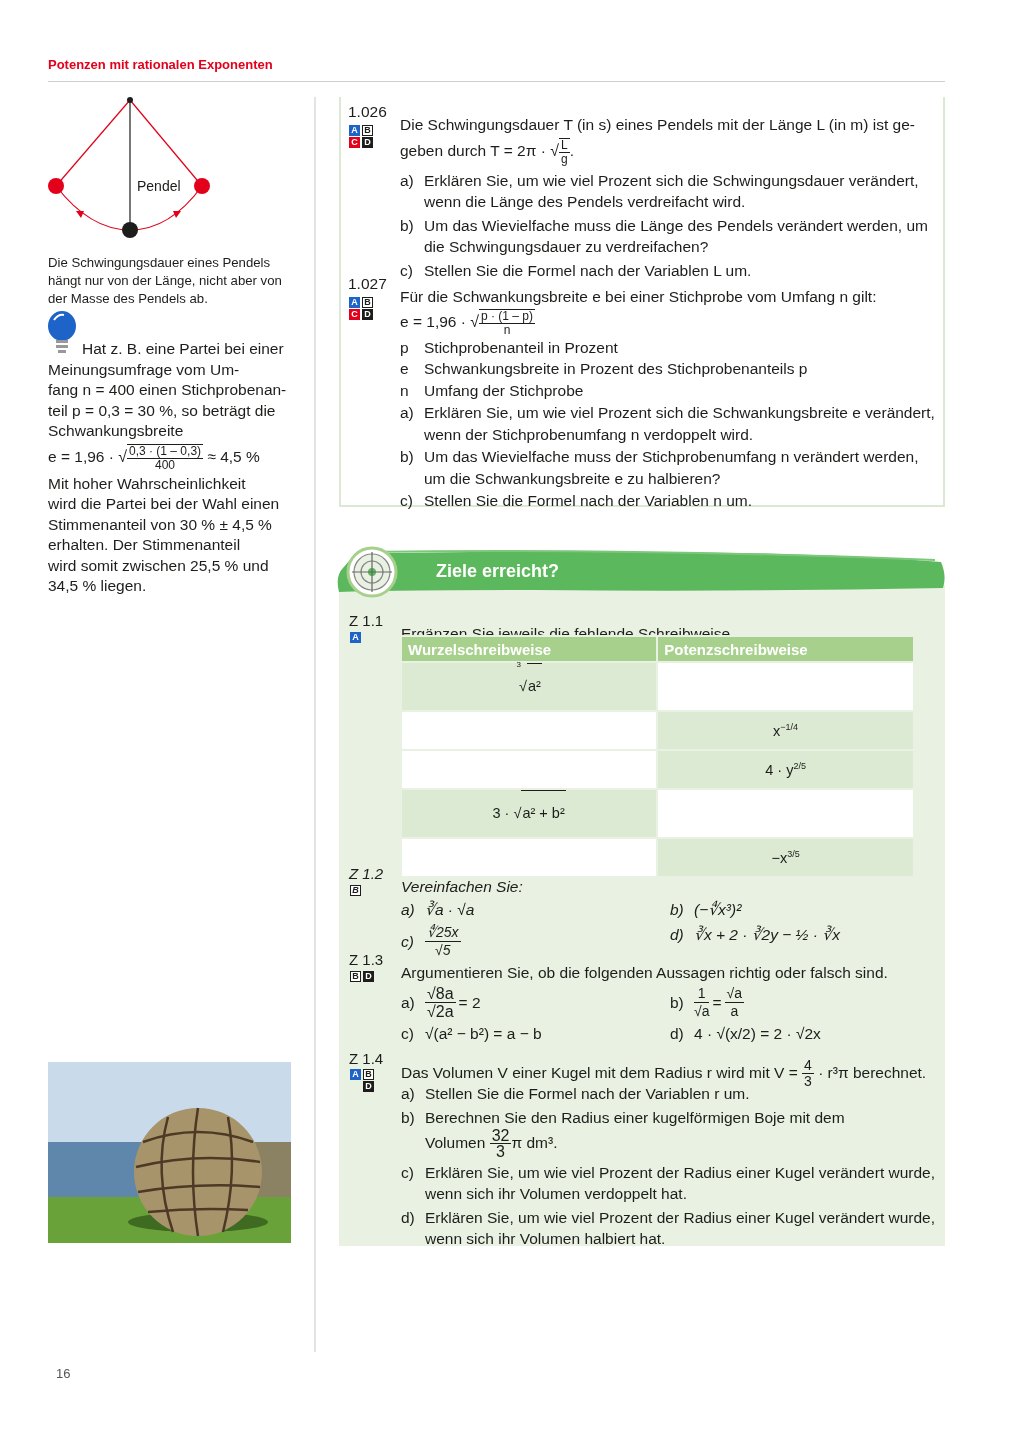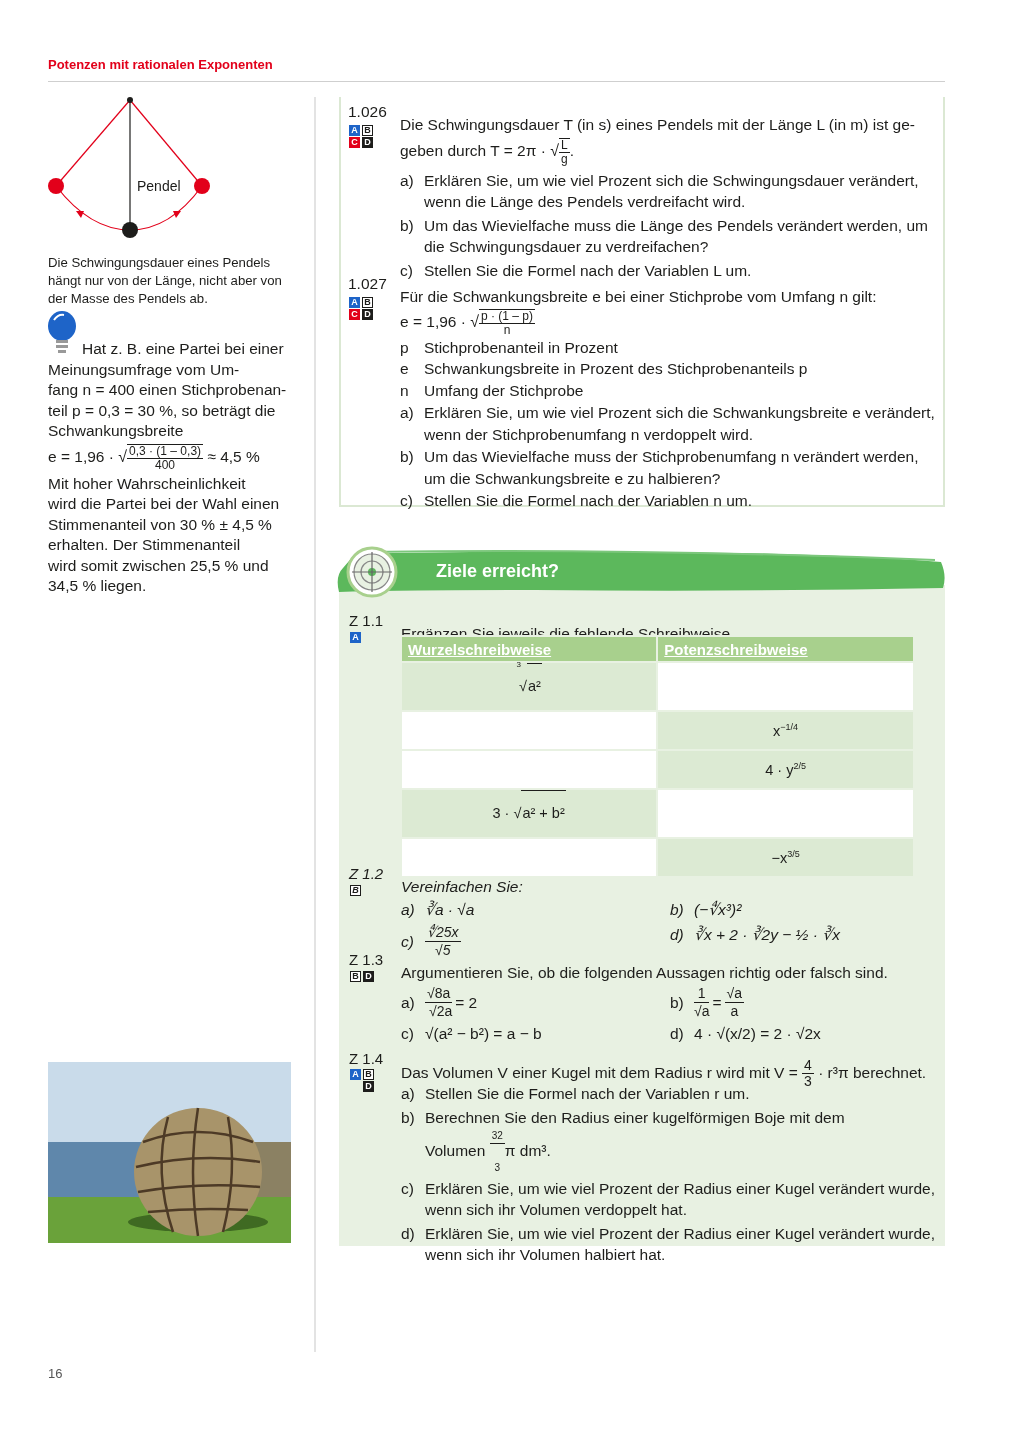--- a/index.html
+++ b/index.html
@@ -7,21 +7,21 @@
   .abs { position:absolute; }
   .header-title { left:48px; top:57px; color:#e2001a; font-size:13px; font-weight:bold; }
   .header-rule { left:48px; top:81px; width:897px; height:1px; background:#cfcfcf; }
   .col-divider { left:314px; top:97px; width:2px; height:1255px; background:#e3e3e3; }
   .pendel-svg { left:40px; top:92px; }
   .side-caption { left:48px; top:254px; width:250px; font-size:13.2px; line-height:18px; }
   .bulb { left:46px; top:310px; }
   .side-text { left:48px; top:339px; width:250px; font-size:15.5px; line-height:20.5px; }
   .side-text .ind { padding-left:34px; }
   .photo { left:48px; top:1062px; width:243px; height:181px; overflow:hidden; }
-  .page-num { left:48px; top:1366px; font-size:13px; color:#555; }
+  .page-num { left:56px; top:1366px; font-size:13px; color:#555; }
 
   .box-top { left:339px; top:97px; width:606px; height:410px; border-left:2px solid #dbe8d3; border-right:2px solid #dbe8d3; border-bottom:2px solid #dbe8d3; box-sizing:border-box; }
   .ex { left:348px; width:590px; font-size:15.5px; line-height:21.5px; }
   .ex-num { position:absolute; left:0; top:0; font-size:15.5px; }
   .ex-body { margin-left:52px;margin-top:13px; }
   .sub { display:flex; }
   .sub .lbl { width:24px; flex:none; }
   .sub .txt { flex:1; }
   .badges { position:absolute; left:1px; top:24px; display:grid; grid-template-columns:12px 12px; grid-gap:1px; }
   .bdg { width:11px; height:11px; font-size:9px; font-weight:bold; line-height:11px; text-align:center; box-sizing:border-box; }
@@ -38,21 +38,21 @@
 
   .green-area { left:339px; top:585px; width:606px; height:661px; background:#e8f1e2; }
   .banner { left:335px; top:548px; width:613px; height:46px; }
   .banner-title { left:436px; top:561px; color:#fff; font-size:18px; font-weight:bold; }
   .target-icon { left:346px; top:546px; }
 
   .zt { left:349px; width:590px; font-size:15.5px; line-height:21px; }
   .zt .ex-num { font-size:15px; }
   .table { left:400px; top:635px; width:515px; border-collapse:collapse; font-size:14.5px; }
   .table td, .table th { height:37px; text-align:center; border:2px solid #e8f1e2; padding:0; }
-  .table th { height:24px; background:#a8d08d; color:#fff; text-align:left; padding-left:6px; font-weight:bold; font-size:15px;text-decoration:underline; }
+  .table th { height:24px; background:#a8d08d; color:#fff; text-align:left; padding-left:6px; font-weight:bold; font-size:15px; }
   .cell-g { background:#dcead3; }
   .cell-w { background:#fff; }
   .two { display:flex; }
   .two > div { flex:1; display:flex; }
 </style>
 </head>
 <body>
 
 <div class="abs header-title">Potenzen mit rationalen Exponenten</div>
 <div class="abs header-rule"></div>
@@ -293,21 +293,21 @@
   <span class="ex-num">Z 1.3</span>
   <div class="badges" style="top:22px;">
     <span class="bdg bB">B</span>
     <span class="bdg bD">D</span>
   </div>
   <div class="ex-body">
     <div>Argumentieren Sie, ob die folgenden Aussagen richtig oder falsch sind.</div>
     <div class="two" style="margin-top:2px;">
       <div class="sub">
           <span class="lbl" style="line-height:36px;">a)</span>
-          <span class="frac" style="font-size:14px;line-height:17px;align-items:flex-end;">
+          <span class="frac" style="font-size:16px;line-height:17px;">
             <span class="num">√8a</span>
             <span>√2a</span>
           </span>
           <span style="line-height:36px;margin-left:3px;">= 2</span>
         </div>
       <div class="sub">
           <span class="lbl" style="line-height:36px;">b)</span>
           <span class="frac" style="font-size:14px;line-height:17px;">
             <span class="num">1</span>
             <span>√a</span>
@@ -351,21 +351,21 @@
     </div>
     <div class="sub" style="margin-top:-6px;">
         <span class="lbl">a)</span>
         <span class="txt">Stellen Sie die Formel nach der Variablen r um.</span>
       </div>
     <div class="sub" style="margin-top:3px;">
         <span class="lbl">b)</span>
       <span class="txt">
         <span>Berechnen Sie den Radius einer kugelförmigen Boje mit dem</span><br>
         <span>Volumen</span>
-        <span class="frac" style="font-size:10px;line-height:15px;gap:16px;">
+        <span class="frac" style="font-size:16px;line-height:15px;">
             <span class="num">32</span>
             <span>3</span>
           </span><span>π dm³.</span>
       </span>
     </div>
     <div class="sub" style="margin-top:3px;">
         <span class="lbl">c)</span>
         <span class="txt">Erklären Sie, um wie viel Prozent der Radius einer Kugel verändert wurde, wenn sich ihr Volumen verdoppelt hat.</span>
       </div>
     <div class="sub" style="margin-top:3px;">

